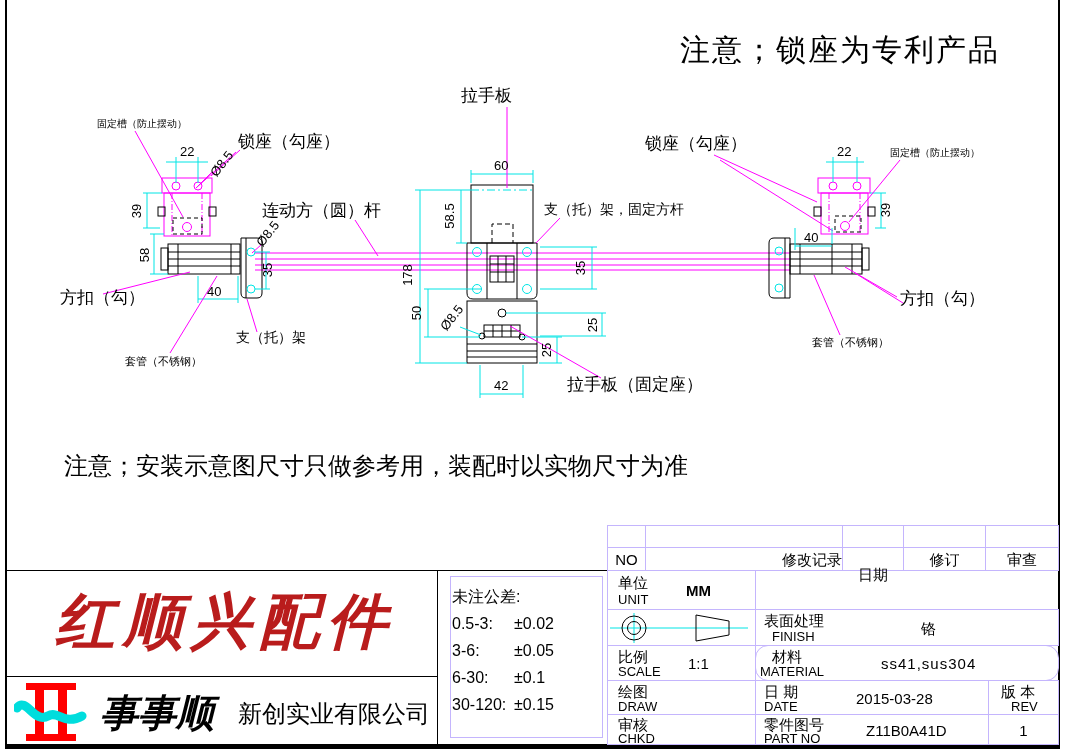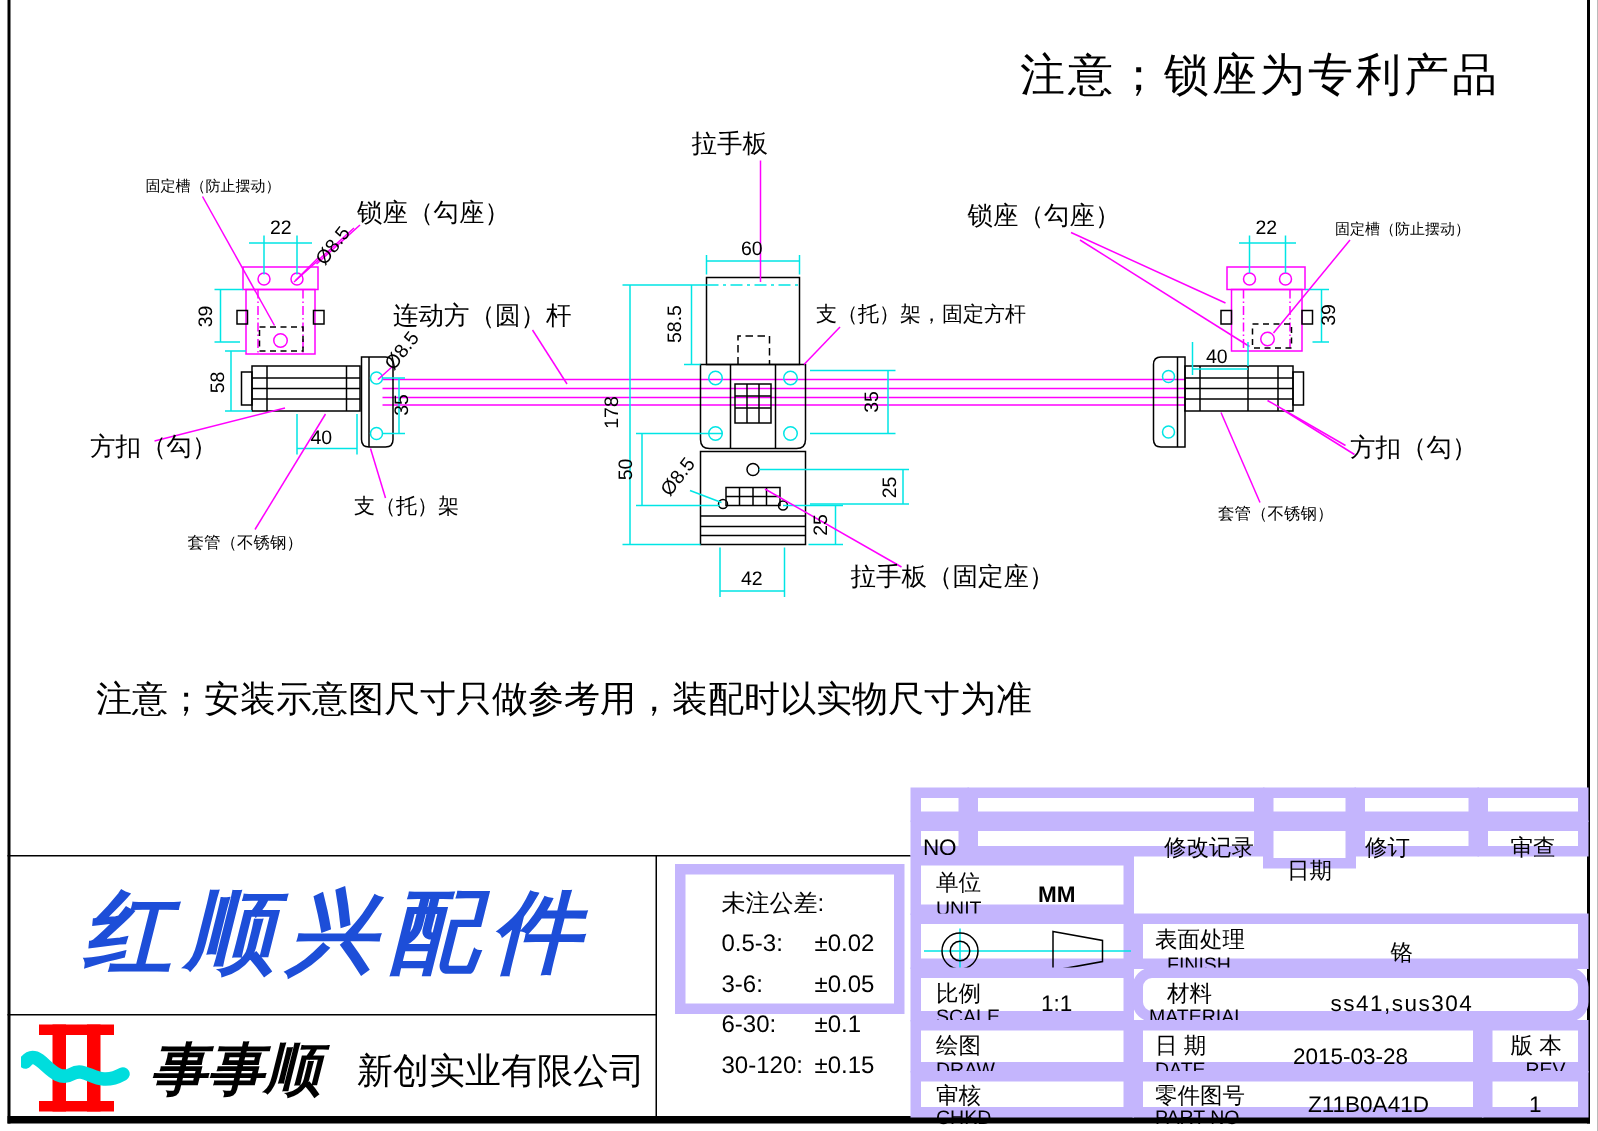--- a/index.html
+++ b/index.html
@@ -1,21 +1,21 @@
 <!DOCTYPE html>
 <html><head>
 <meta charset="utf-8">
 <style>
   html,body{margin:0;padding:0;background:#888;}
   #page{position:relative;width:1065px;height:754px;background:#fff;overflow:hidden;color:#000;
         font-family:"Liberation Sans",sans-serif;}
   .abs{position:absolute;}
   .ln{position:absolute;background:#000;}
   .note{position:absolute;font-family:"Liberation Serif","DejaVu Serif",serif;white-space:nowrap;}
-  .cell{position:absolute;border:7px solid #c4b5fd;box-sizing:border-box;}
+  .cell{position:absolute;border:1px solid #c4b5fd;box-sizing:border-box;}
   .lblcn{font-size:15px;line-height:17px;white-space:nowrap;}
   .lblen{font-size:13px;line-height:15px;white-space:nowrap;}
   .val{font-size:15px;white-space:nowrap;}
   svg text{fill:#000;font-family:"Liberation Sans",sans-serif;}
   .o{fill:none;stroke:#000;stroke-width:1;}
   .m{fill:none;stroke:#ff00ff;stroke-width:1;}
   .c{fill:none;stroke:#00e5e5;stroke-width:1;}
   .dim{font-size:13px;}
   .lbl17{font-size:17px;}
   .lbl14{font-size:14px;}
@@ -249,34 +249,34 @@
     <text class="dim" transform="rotate(-90 890 210)" x="890" y="210" text-anchor="middle">39</text>
     <text class="dim" x="804" y="242">40</text>
     <text class="lbl10" x="890" y="156">固定槽（防止摆动）</text>
     <text class="lbl17" x="900" y="304">方扣（勾）</text>
     <text class="lbl11" x="812" y="346">套管（不锈钢）</text>
   </svg>
 
   <div class="note" style="left:680px;top:30px;font-size:30px;letter-spacing:2px;">注意；锁座为专利产品</div>
   <div class="note" style="left:64px;top:450px;font-size:24px;">注意；安装示意图尺寸只做参考用，装配时以实物尺寸为准</div>
 
-  <div id="brand-name" style="color:#1d4ed8;">红顺兴配件</div>
+  <div id="brand-name" style="color:#b91c1c;">红顺兴配件</div>
   <svg class="abs" style="left:14px;top:682px;" width="82" height="60" viewBox="0 0 82 60">
     <g>
       <rect x="12" y="1" width="50" height="7" fill="#ff0000"></rect>
       <rect x="12" y="52" width="50" height="7" fill="#ff0000"></rect>
       <rect x="21" y="1" width="9" height="58" fill="#ff0000"></rect>
       <rect x="44" y="1" width="9" height="58" fill="#ff0000"></rect>
     </g>
     <path d="M3,26 C12,14 20,42 34,34 C44,28 50,44 68,34" fill="none" stroke="#00dddd" stroke-width="9" stroke-linecap="round"></path>
   </svg>
   <div id="logo-text">事事顺</div>
   <div id="company-name">新创实业有限公司</div>
 
-  <div class="cell" style="left:450px;top:576px;width:153px;height:100px;padding:6px 0 0 24px;">
+  <div class="cell" style="left:450px;top:576px;width:153px;height:162px;padding:6px 0 0 1px;">
     <div class="tol-row">未注公差:</div>
     <div class="tol-row">
       <span class="tol-range">0.5-3:</span><span>±0.02</span>
     </div>
     <div class="tol-row">
       <span class="tol-range">3-6:</span><span>±0.05</span>
     </div>
     <div class="tol-row">
       <span class="tol-range">6-30:</span><span>±0.1</span>
     </div>
@@ -286,21 +286,21 @@
   </div>
 
   <div class="cell" style="left:607px;top:525px;width:39px;height:23px;"></div>
   <div class="cell" style="left:645px;top:525px;width:198px;height:23px;"></div>
   <div class="cell" style="left:842px;top:525px;width:62px;height:23px;"></div>
   <div class="cell" style="left:903px;top:525px;width:83px;height:23px;"></div>
   <div class="cell" style="left:985px;top:525px;width:74px;height:23px;"></div>
   <div class="cell lblcn" style="left:607px;top:547px;width:39px;height:24px;text-align:center;padding-top:3px;">NO</div>
   <div class="cell lblcn" style="left:645px;top:547px;width:198px;height:24px;text-align:right;padding-top:3px;">修改记录</div>
   <div class="cell lblcn" style="left:842px;top:547px;width:62px;height:24px;text-align:center;padding-top:18px;">日期</div>
-  <div class="cell lblcn" style="left:903px;top:547px;width:83px;height:24px;text-align:left;padding-top:3px;">修订</div>
+  <div class="cell lblcn" style="left:903px;top:547px;width:83px;height:24px;text-align:center;padding-top:3px;">修订</div>
   <div class="cell lblcn" style="left:985px;top:547px;width:74px;height:24px;text-align:center;padding-top:3px;">审查</div>
 
   <div class="cell" style="left:607px;top:570px;width:149px;height:40px;">
     <div class="lblcn" style="position:absolute;left:10px;top:3px;">单位</div>
     <div class="lblen" style="position:absolute;left:10px;top:21px;">UNIT</div>
     <div class="val" style="position:absolute;left:78px;top:11px;font-weight:bold;">MM</div>
   </div>
 
   <div class="cell" style="left:607px;top:609px;width:149px;height:37px;">
     <svg width="147" height="35" viewBox="0 0 147 35">

